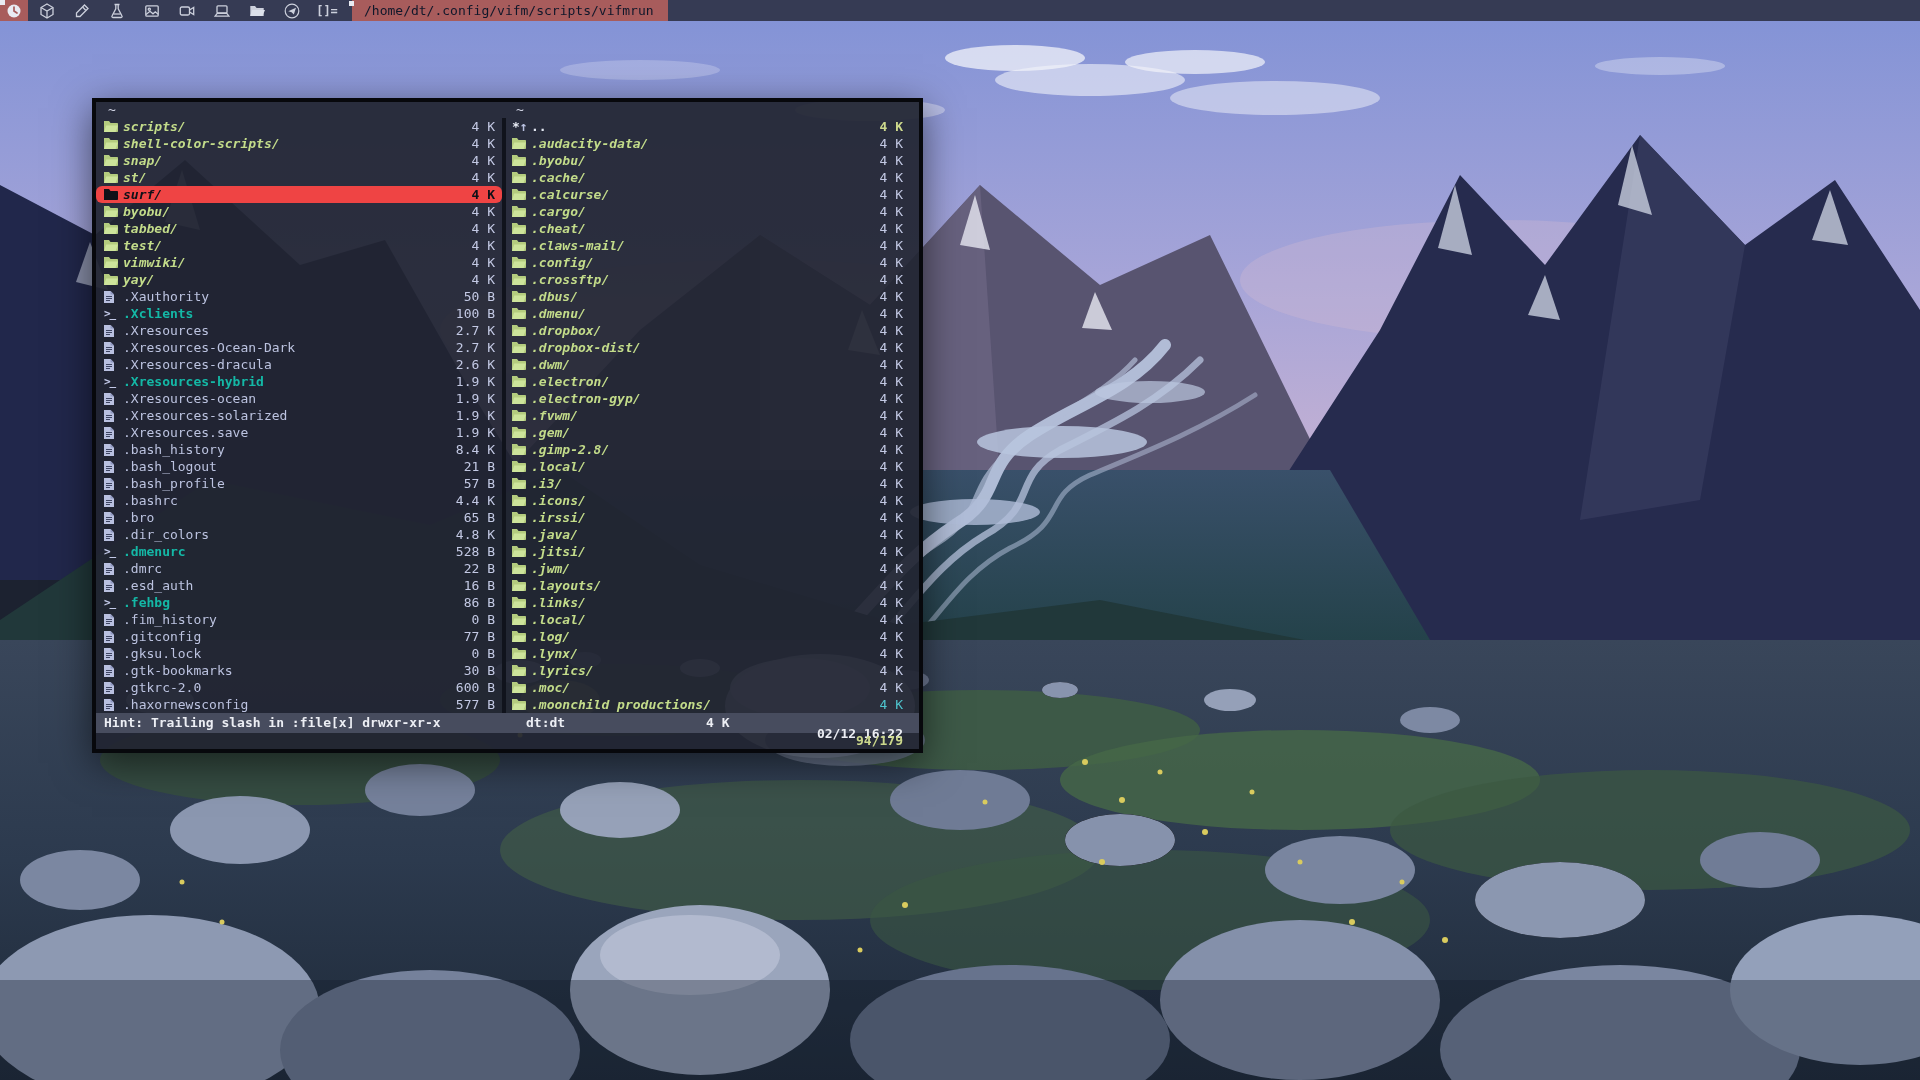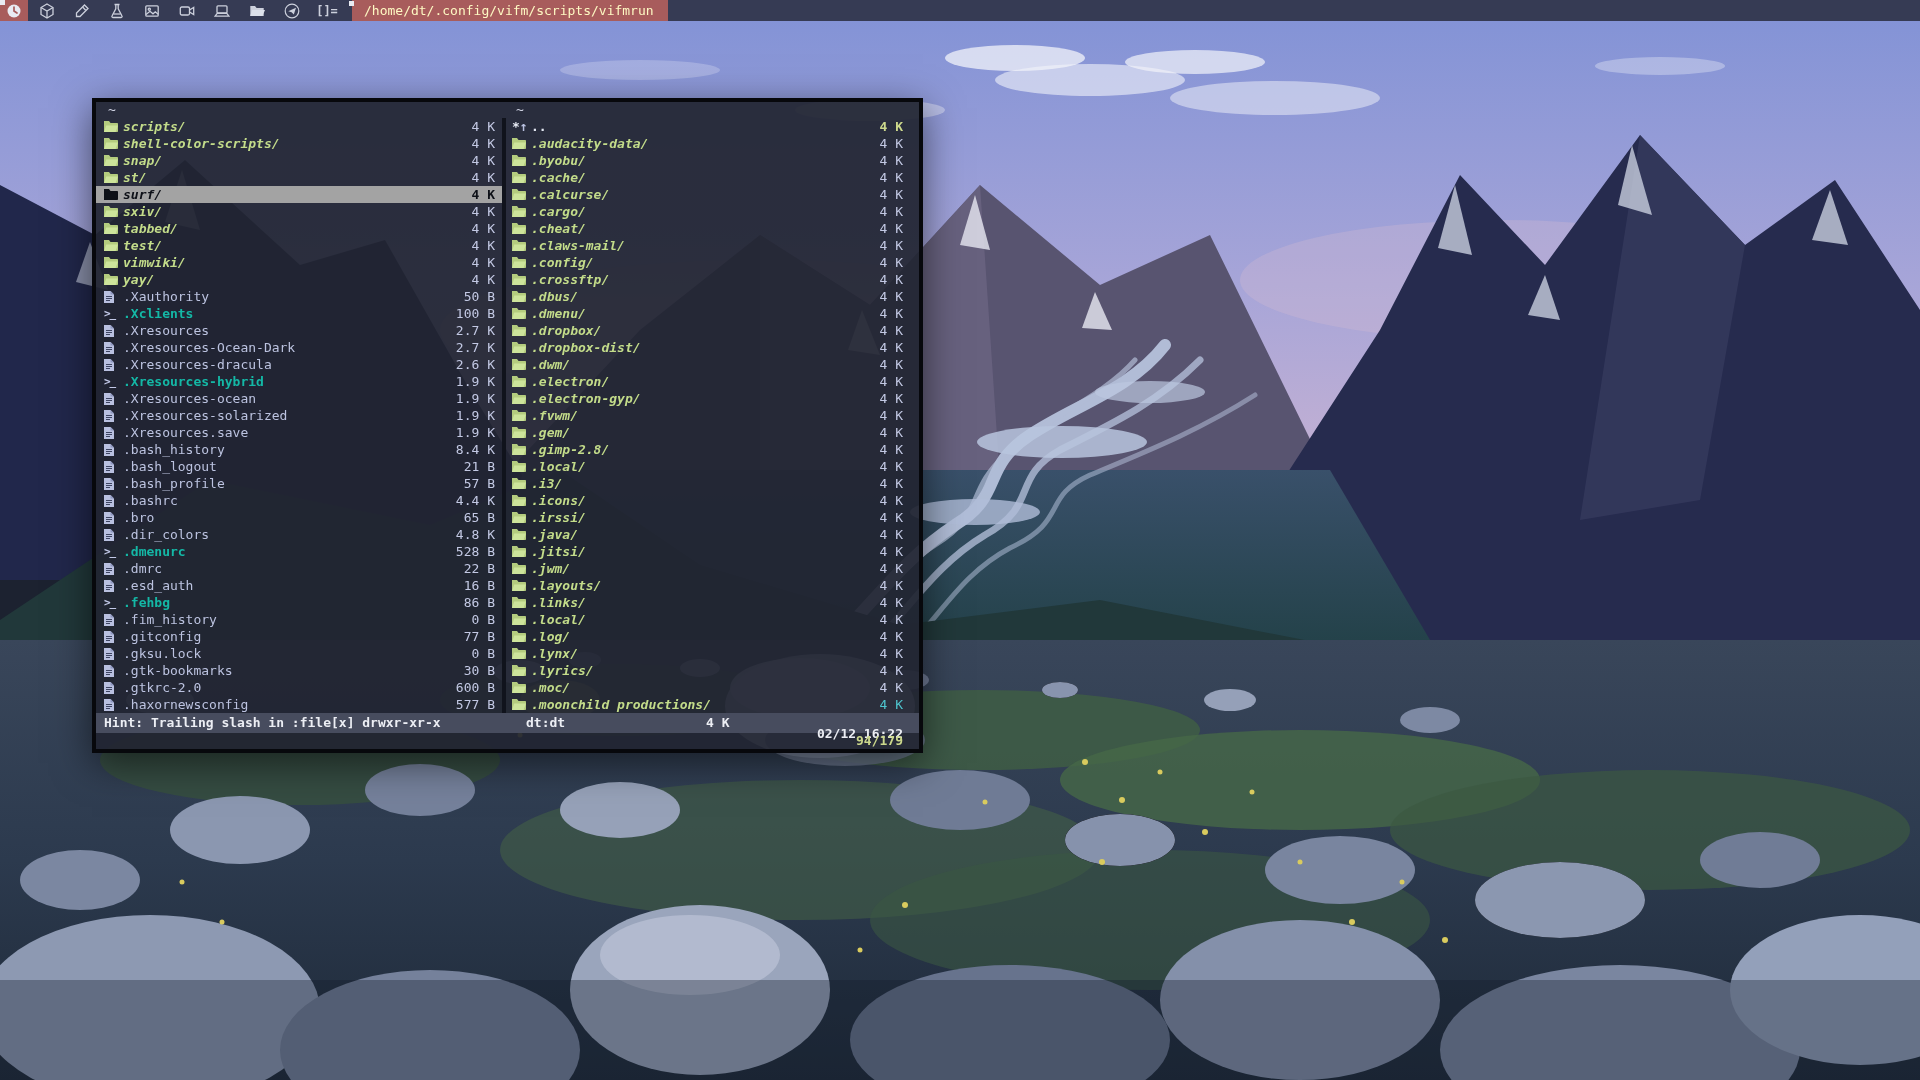--- a/index.html
+++ b/index.html
@@ -14,21 +14,21 @@
   
   .topbar { position:absolute; top:0; left:0; width:1920px; height:21px;
             background:#363b54; display:flex; align-items:center; z-index:50; }
   .tb-accent { width:28px; height:21px; background:#a85c5c; display:flex;
                align-items:center; justify-content:center; flex:0 0 28px; }
   .tb-icons { display:flex; align-items:center; gap:19px; margin-left:11px; }
   .tb-icon { width:16px; height:16px; display:flex; align-items:center;
              justify-content:center; color:#ccd0dc; font-size:11px; font-weight:bold; }
   .tb-icon svg { display:block; }
   .tb-glyph { font-size:12px; letter-spacing:0; }
-  .pathbox { margin-left:17px; height:21px; background:#a85c5c; color:#fef9c3;
+  .pathbox { margin-left:17px; height:21px; background:#a85c5c; color:#0f172a;
              font-size:13px; line-height:21px; padding:0 14px 12px 12px; white-space:pre; }
   .dot { position:absolute; background:#e9ebf3; width:5px; height:5px; z-index:60; }
   .dot.d1 { left:0; top:0; }
   .dot.d2 { left:349px; top:1px; }
 
   
   .vifm { position:absolute; left:92px; top:98px; width:831px; height:655px;
           background:rgba(33,37,49,0.93); border:4px solid #07080c;
           box-shadow:0 10px 36px rgba(0,0,0,0.55); z-index:40; }
   .titles { position:relative; height:16px; }
@@ -47,21 +47,21 @@
   .fname { line-height:17px; }
   .fsize { margin-left:auto; color:#c3c9e4; line-height:17px; }
   .row.t-folder .fname { color:#c3dc8a; font-weight:bold;font-style:italic; }
   .row.t-shell  .fname { color:#14b8a6; font-weight:bold; }
   .row.t-up     .fname { color:#e2e7f2; font-weight:bold; }
   .sh-glyph { color:#c3c9e8; font-weight:bold; font-size:11px; letter-spacing:-1px; }
   .up-star { color:#e8ecf6; font-weight:bold; }
   .up-arrow { color:#b9c0e0; font-weight:bold; }
   .fsize.size-current { color:#ccd88c; font-weight:bold; }
   .fsize.size-teal { color:#4fc6cf; }
-  .row.selected { background:#a3a3a3; }
+  .row.selected { background:#ef4444;border-radius:6px; }
   .row.selected .fname, .row.selected .fsize,
   .row.selected .sh-glyph, .row.selected .up-star, .row.selected .up-arrow
     { color:#0e1118 !important; font-weight:bold; }
   .row.selected svg path, .row.selected svg rect { fill:#0e1118 !important; }
 
   .statusbar { position:relative; height:20px; background:#474c5e; color:#eceef4;
                font-size:13px; font-weight:bold; }
   .statusbar span, .statusbar .sb-left { position:absolute; top:2px; line-height:16px; }
   .sb-left { left:8px; } .sb-owner { left:430px; } .sb-size { left:610px; }
   .sb-date { right:16px;margin-top:11px; }
@@ -329,21 +329,21 @@
                 <path d="M2.2 4.4 H14 L11.6 11 H0 z" fill="#cde49b"></path>
               </svg></span>
             <span class="fname">surf/</span>
             <span class="fsize">4 K</span>
           </div>
           <div class="row t-folder">
             <span class="ficon"><svg width="14" height="11" viewBox="0 0 14 11">
                 <path d="M0 0 h5 l1.5 2 H13.2 a0.8 0.8 0 0 1 0.8 0.8 V10.2 a0.8 0.8 0 0 1 -0.8 0.8 H0 z" fill="#b4cc7e"></path>
                 <path d="M2.2 4.4 H14 L11.6 11 H0 z" fill="#cde49b"></path>
               </svg></span>
-            <span class="fname">sxiv/</span>
+            <span class="fname">byobu/</span>
             <span class="fsize">4 K</span>
           </div>
           <div class="row t-folder">
             <span class="ficon"><svg width="14" height="11" viewBox="0 0 14 11">
                 <path d="M0 0 h5 l1.5 2 H13.2 a0.8 0.8 0 0 1 0.8 0.8 V10.2 a0.8 0.8 0 0 1 -0.8 0.8 H0 z" fill="#b4cc7e"></path>
                 <path d="M2.2 4.4 H14 L11.6 11 H0 z" fill="#cde49b"></path>
               </svg></span>
             <span class="fname">tabbed/</span>
             <span class="fsize">4 K</span>
           </div>

